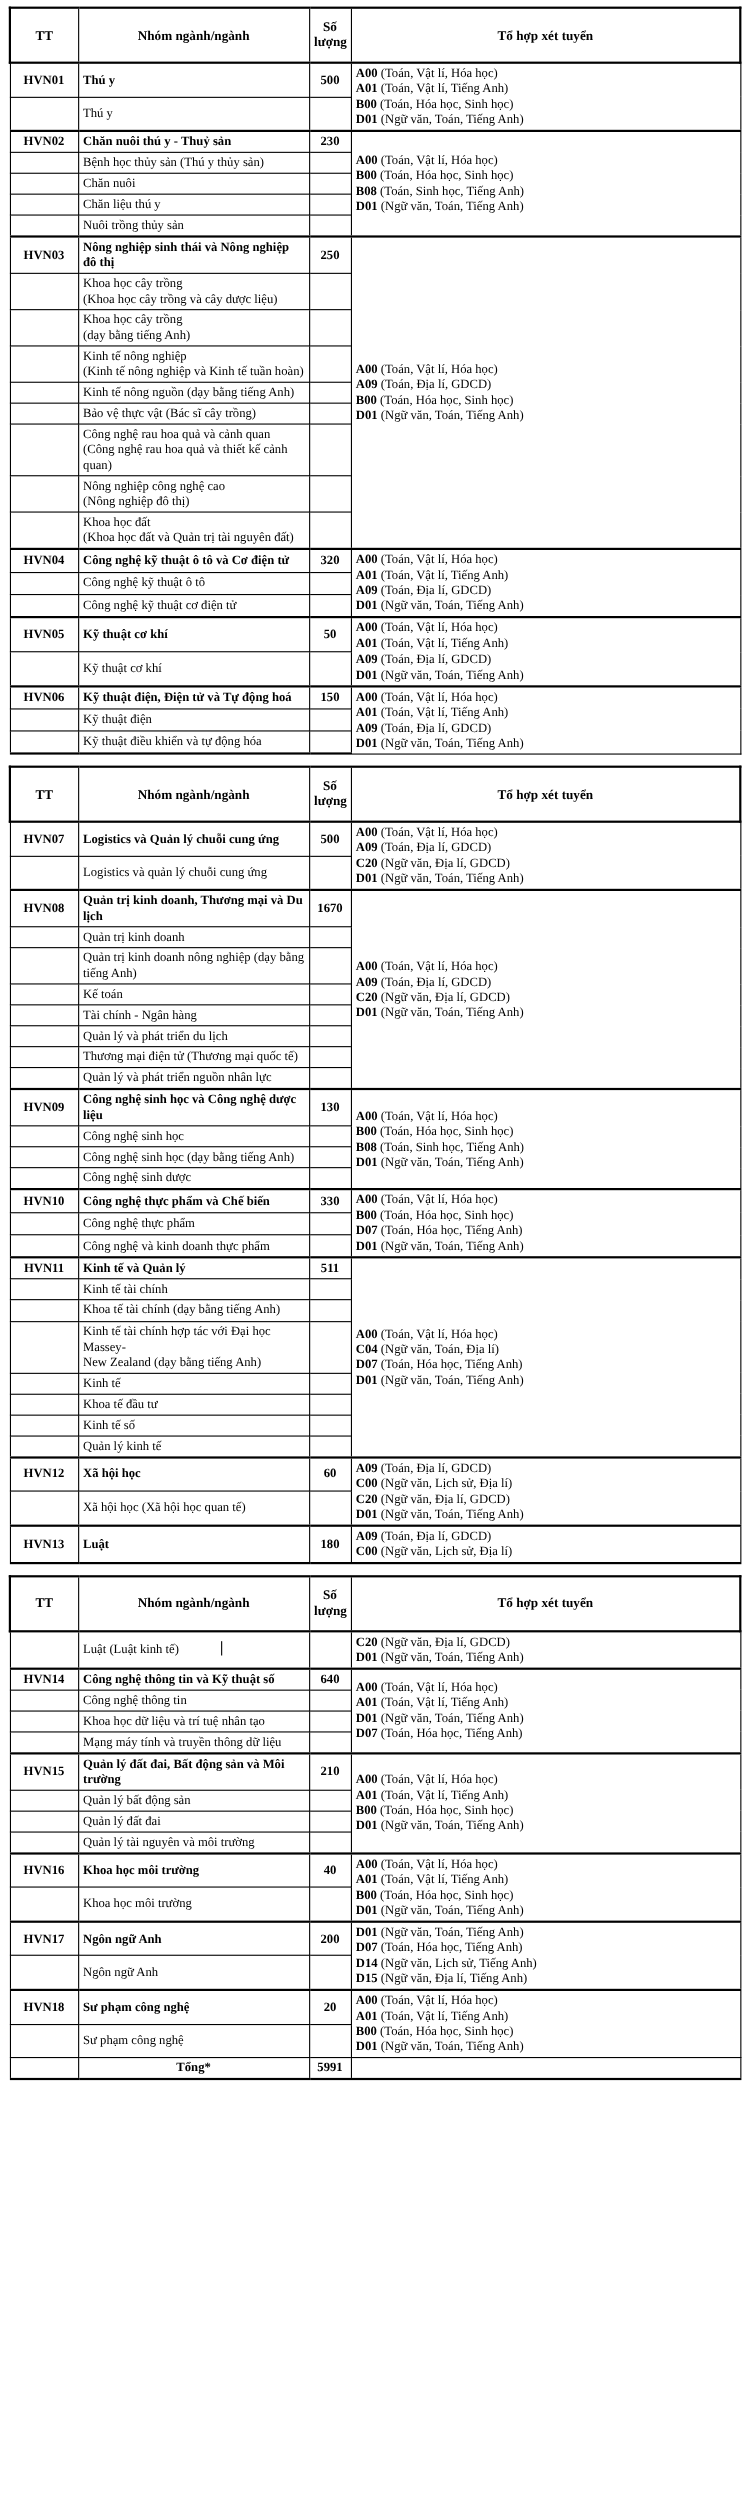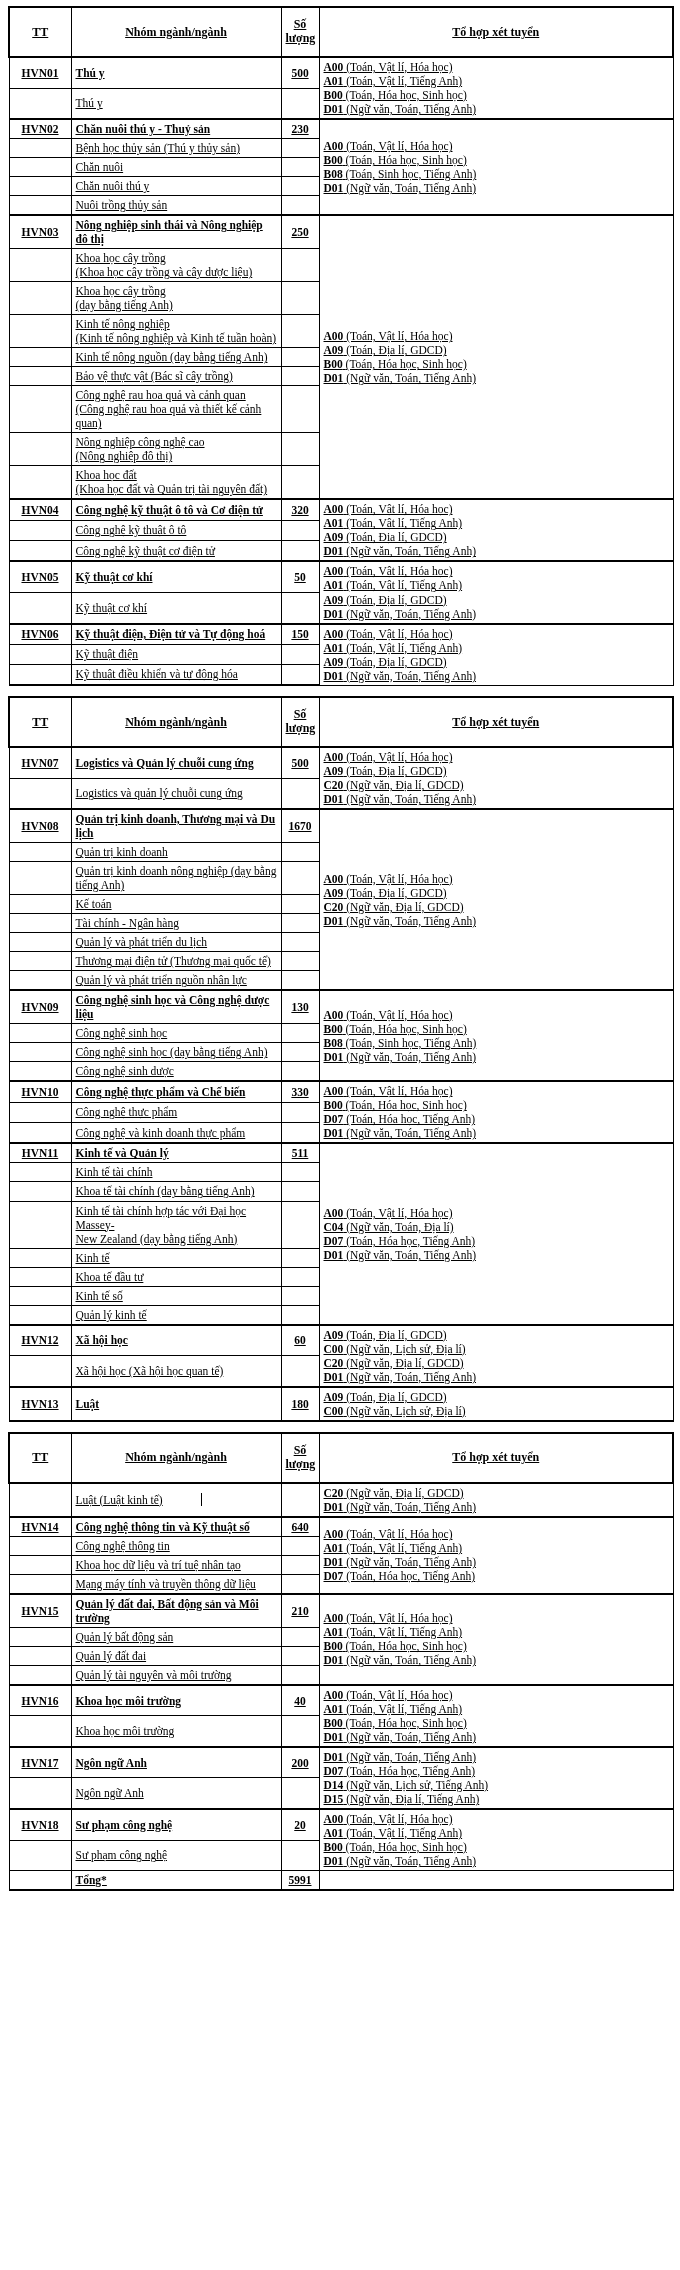--- a/index.html
+++ b/index.html
@@ -11,21 +11,20 @@
     width: 680px;
     font-family: "Liberation Serif", "DejaVu Serif", serif;
     color: #000000;
     -webkit-font-smoothing: none;
   }
   .page {
     width: 680px;
     min-height: 2270px;
     position: relative;
     padding: 6px 8px 0 8px;
-    text-decoration: underline;
   }
   table.adm {
     width: 664px;
     border-collapse: collapse;
     table-layout: fixed;
     margin: 0 0 10px 0;
   }
   table.adm td, table.adm th {
     border: 1px solid #000000;
     padding: 2px 4px;
@@ -72,21 +71,21 @@
     vertical-align: middle;
     padding-left: 5px;
   }
   td.comb .code { font-weight: bold; }
   .comb-line { white-space: normal; }
 
   tr.grouprow td { border-top-width: 2px; }
   tr.lastrow td { border-bottom-width: 2px; }
 
   td.total-label {
-    text-align: left;
+    text-align: center;
     font-weight: bold;
   }
   
   .caret {
     display: inline-block;
     width: 1px;
     height: 13px;
     background: #000;
     vertical-align: -2px;
     margin-left: 38px;
@@ -148,21 +147,21 @@
             <td class="name-sub">Bệnh học thủy sản (Thú y thủy sản)</td>
             <td class="qty"></td>
           </tr>
           <tr>
             <td class="tt blank"></td>
             <td class="name-sub">Chăn nuôi</td>
             <td class="qty"></td>
           </tr>
           <tr>
             <td class="tt blank"></td>
-            <td class="name-sub">Chăn nuôi thú y</td>
+            <td class="name-sub">Chăn liệu thú y</td>
             <td class="qty"></td>
           </tr>
           <tr>
             <td class="tt blank"></td>
             <td class="name-sub">Nuôi trồng thủy sản</td>
             <td class="qty"></td>
           </tr>
           <tr class="grouprow">
             <td class="tt">HVN03</td>
             <td class="name-group">Nông nghiệp sinh thái và Nông nghiệp đô thị</td>

